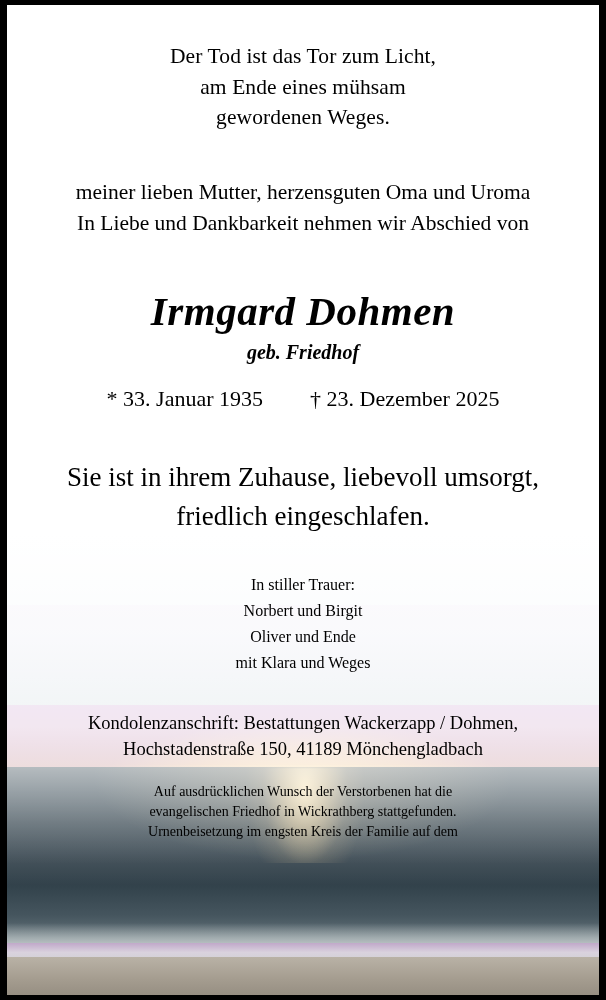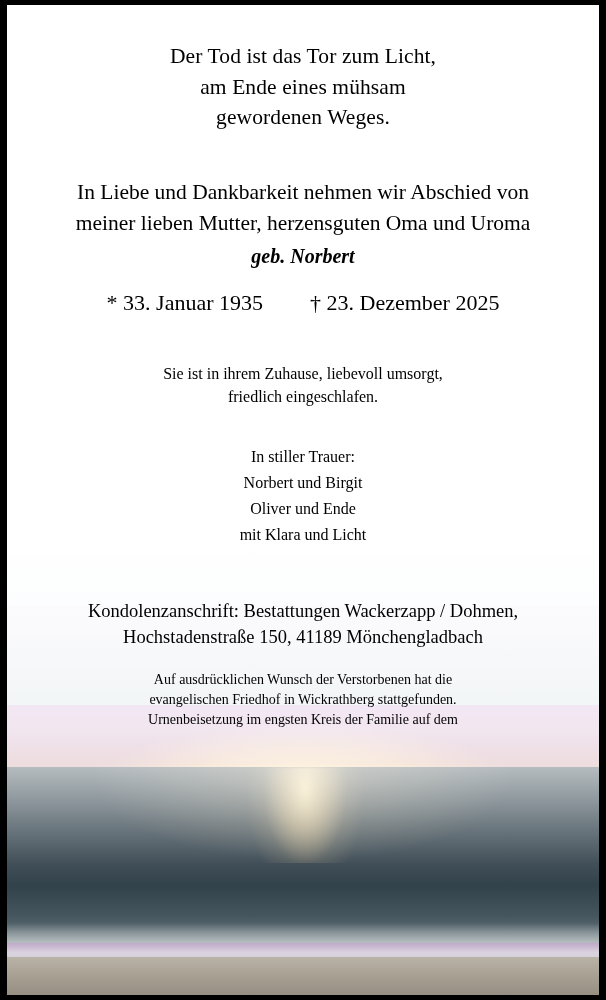--- a/index.html
+++ b/index.html
@@ -178,33 +178,33 @@
     font-style: italic;
   }
   .dates {
     margin-top: 22px;
     font-size: 22px;
   }
   .dates .gap { display: inline-block; width: 36px; }
 
   .passing {
     margin-top: 46px;
-    font-size: 16px;
+    font-size: 27px;
     line-height: 1.45;
   }
   .passing div { white-space: nowrap; }
 
   .mourners {
     margin-top: 36px;
     font-size: 16px;
     line-height: 1.62;
   }
 
   .address {
-    margin-top: 50px;
+    margin-top: 34px;
     font-size: 18.5px;
     line-height: 1.42;
   }
   .address div { white-space: nowrap; }
 
   .note {
     margin-top: 20px;
     font-size: 14px;
     line-height: 1.42;
   }
@@ -231,42 +231,43 @@
 
   <div class="content">
 
     <div class="verse">
       <div>Der Tod ist das Tor zum Licht,</div>
       <div>am Ende eines mühsam</div>
       <div>gewordenen Weges.</div>
     </div>
 
     <div class="intro">
+      <div>meiner lieben Mutter, herzensguten Oma und Uroma</div>
       <div>In Liebe und Dankbarkeit nehmen wir Abschied von</div>
-      <div>meiner lieben Mutter, herzensguten Oma und Uroma</div>
-    </div>
-
-    <div class="maiden">geb. Norbert</div>
+    </div>
+
+    <div class="name">Irmgard Dohmen</div>
+    <div class="maiden">geb. Friedhof</div>
 
     <div class="dates">
       <span>* 33. Januar 1935</span>
       <span class="gap"></span>
       <span>† 23. Dezember 2025</span>
     </div>
 
     <div class="passing">
       <div>Sie ist in ihrem Zuhause, liebevoll umsorgt,</div>
       <div>friedlich eingeschlafen.</div>
     </div>
 
     <div class="mourners">
       <div>In stiller Trauer:</div>
       <div>Norbert und Birgit</div>
       <div>Oliver und Ende</div>
-      <div>mit Klara und Licht</div>
+      <div>mit Klara und Weges</div>
     </div>
 
     <div class="address">
       <div>Kondolenzanschrift: Bestattungen Wackerzapp / Dohmen,</div>
       <div>Hochstadenstraße 150, 41189 Mönchengladbach</div>
     </div>
 
     <div class="note">
       <div>Auf ausdrücklichen Wunsch der Verstorbenen hat die</div>
       <div>evangelischen Friedhof in Wickrathberg stattgefunden.</div>

